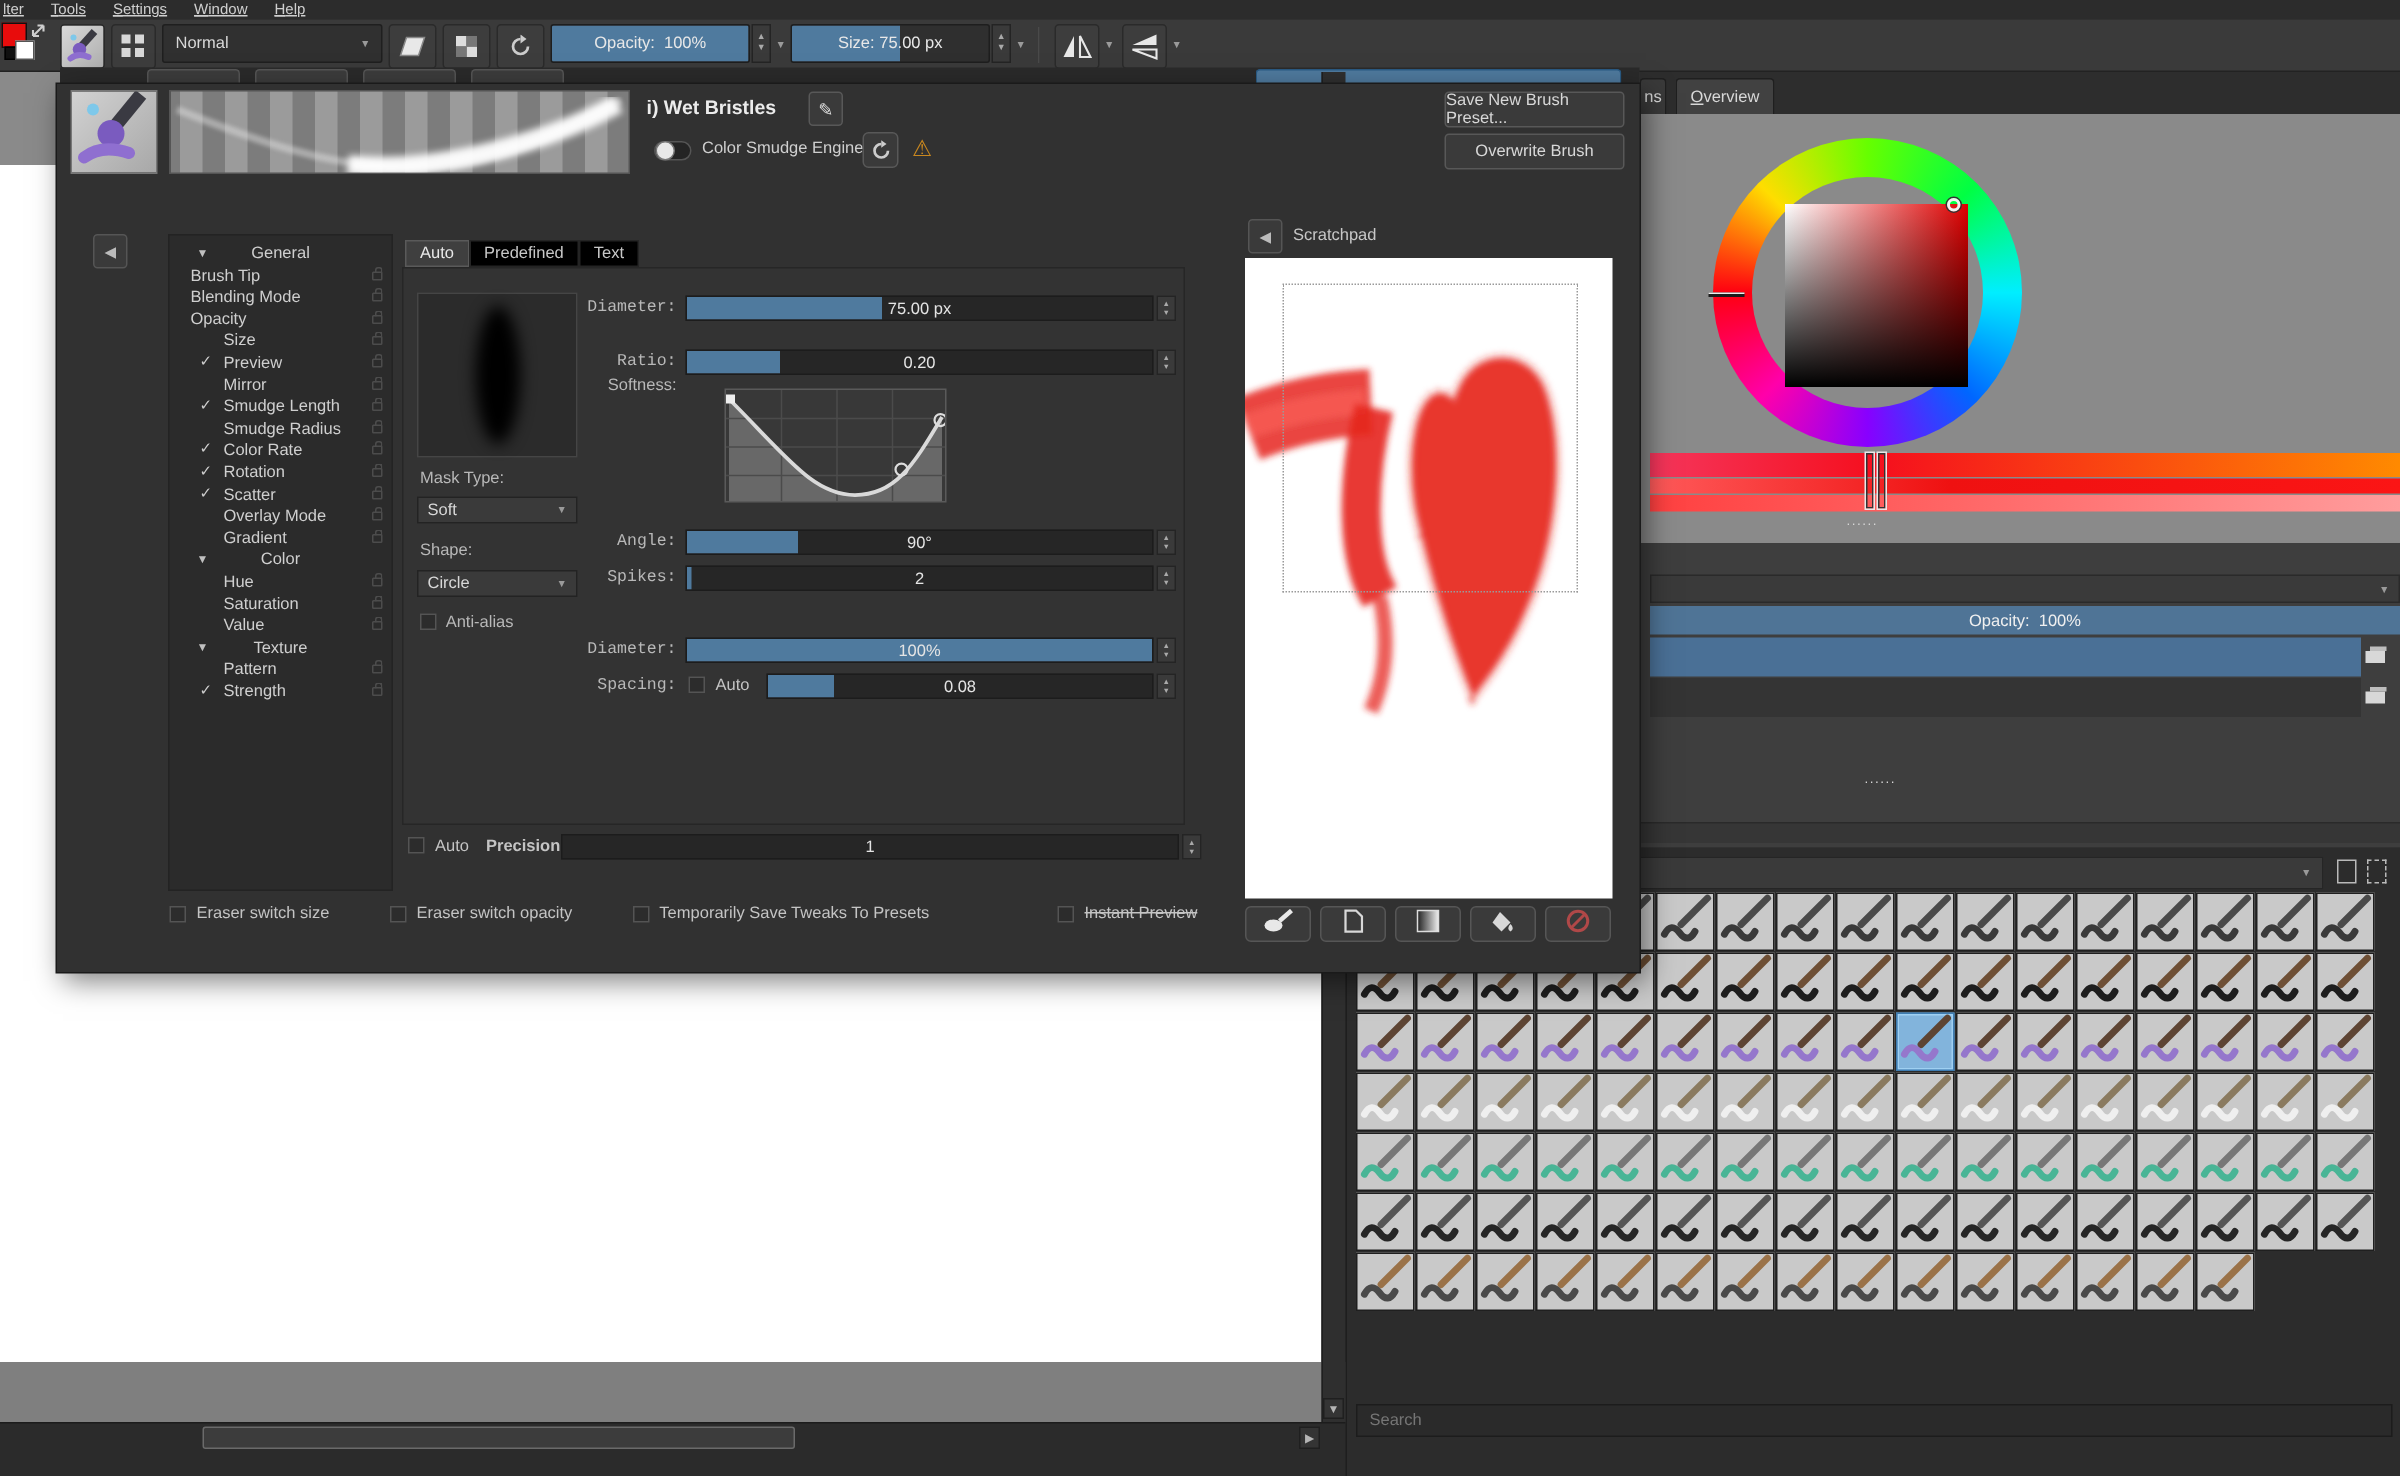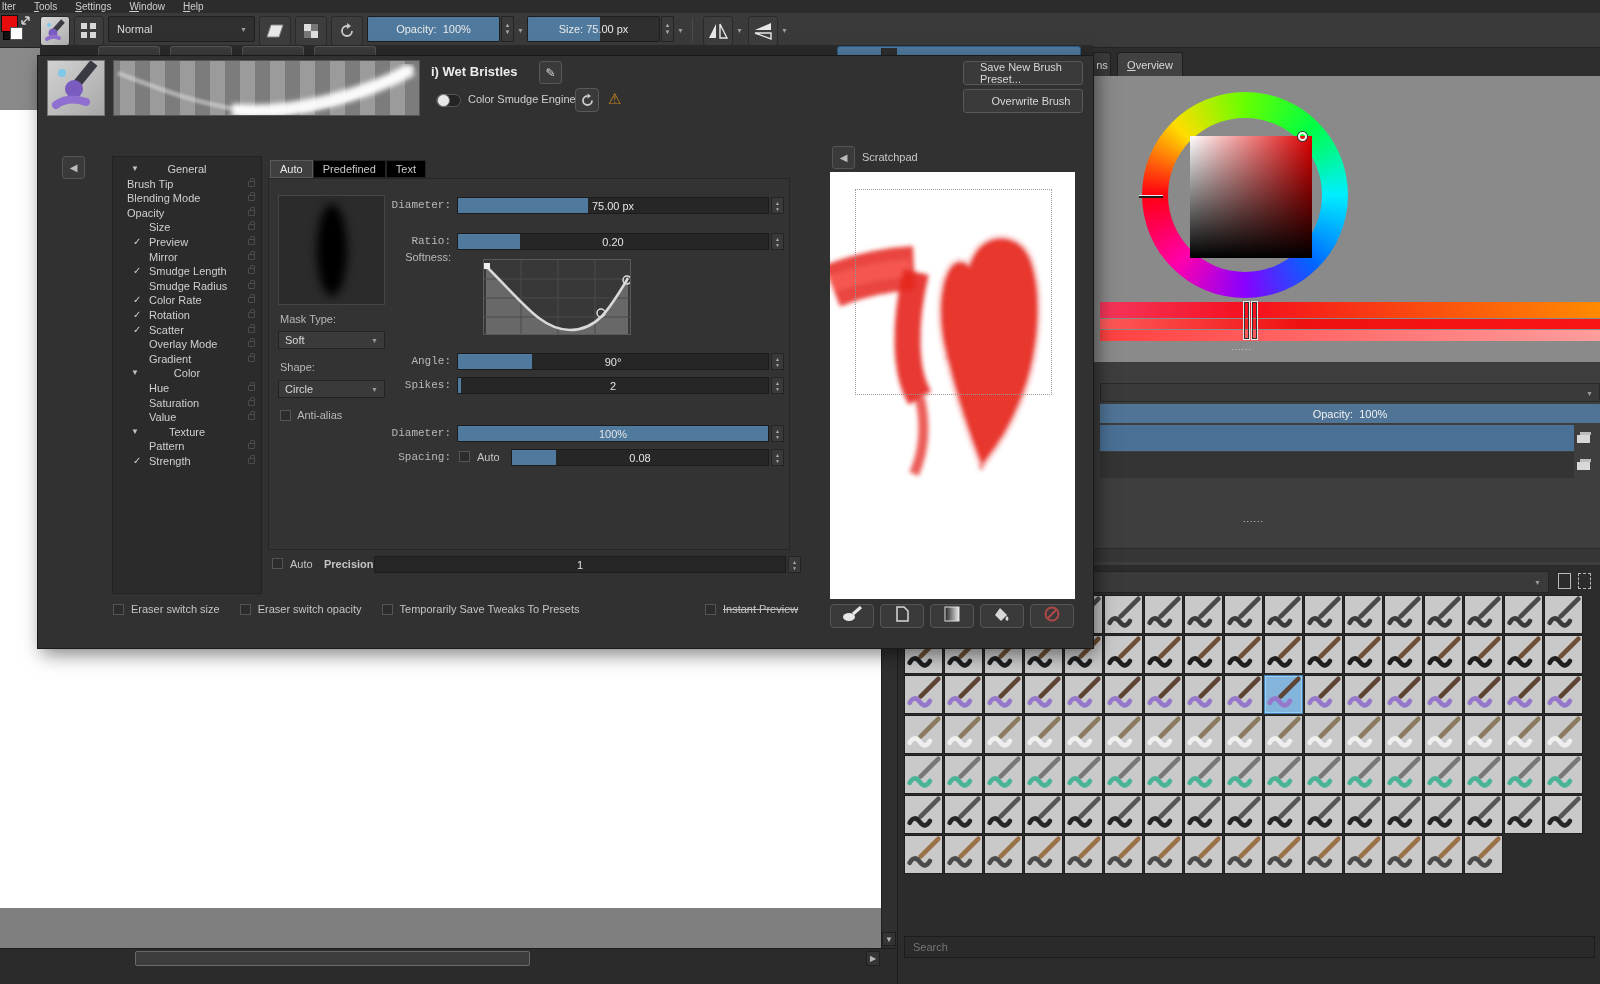--- a/index.html
+++ b/index.html
@@ -3,21 +3,21 @@
 <meta charset="utf-8">
 <style>
   html,body{margin:0;padding:0;background:#262626;}
   *{box-sizing:border-box;font-family:"Liberation Sans",sans-serif;}
   #root{position:relative;width:1600px;height:984px;overflow:hidden;background:#262626;color:#d6d6d6;}
   .abs{position:absolute;}
   u{text-decoration:underline;}
 
   
   #menubar{left:0;top:0;width:1600px;height:13px;background:#2c2c2c;font-size:10px;color:#cfcfcf;display:flex;align-items:center;gap:18px;padding-left:2px;}
-  .mitem{cursor:default;}
+  .mitem{cursor:default;text-decoration:underline;}
   #toolbar{left:0;top:13px;width:1600px;height:35px;background:#3a3a3a;border-bottom:1px solid #222;}
   .tbtn{position:absolute;background:#3d3d3d;border:1px solid #2a2a2a;border-radius:3px;display:flex;align-items:center;justify-content:center;}
   .swatch-red{left:1px;top:2px;width:17px;height:17px;background:#e80c0c;border:1px solid #111;}
   .swatch-b{left:3px;top:18px;width:9px;height:9px;background:#101010;border:1px solid #000;}
   .swatch-w{left:10px;top:14px;width:13px;height:13px;background:#fff;border:1px solid #555;}
   .slider{position:absolute;top:3px;height:26px;background:#2f2f2f;border:1px solid #1e1e1e;border-radius:2px;overflow:hidden;font-size:11px;color:#e8e8e8;}
   .slider .fill{position:absolute;left:0;top:0;bottom:0;background:#4f7a9e;}
   .slider .txt{position:absolute;inset:0;display:flex;align-items:center;justify-content:center;white-space:pre;}
   .spin{position:absolute;top:3px;width:13px;height:26px;background:#3a3a3a;border:1px solid #242424;display:flex;flex-direction:column;align-items:center;justify-content:center;color:#aaa;font-size:6px;line-height:7px;}
   .ddarrow{color:#9a9a9a;font-size:7px;}
@@ -69,21 +69,21 @@
   #dialog{left:38px;top:56px;width:1055px;height:592px;background:#313131;box-shadow:0 0 0 1px #1a1a1a,4px 6px 18px rgba(0,0,0,.5);}
   #thumb{left:9px;top:4px;width:58px;height:56px;background:linear-gradient(135deg,#d2d2d2,#a8a8a8);border:1px solid #777;}
   #stroke-preview{left:75px;top:4px;width:307px;height:56px;background:#7c7c7c;border:1px solid #555;}
   #preset-title{left:393px;top:8px;font-size:13px;font-weight:bold;color:#ececec;}
   #edit-btn{left:501px;top:5px;width:23px;height:23px;background:#3a3a3a;border:1px solid #585858;border-radius:3px;color:#ddd;font-size:12px;display:flex;align-items:center;justify-content:center;}
   #engine-toggle{left:398px;top:38px;width:25px;height:13px;border-radius:7px;background:#242424;border:1px solid #555;}
   #engine-toggle .knob{position:absolute;left:0px;top:-1px;width:13px;height:13px;border-radius:50%;background:#e8e8e8;border:1px solid #777;}
   #engine-label{left:430px;top:37px;font-size:11px;color:#cfcfcf;}
   #engine-reload{left:537px;top:32px;width:24px;height:24px;background:#3a3a3a;border:1px solid #585858;border-radius:4px;display:flex;align-items:center;justify-content:center;}
   #engine-warning{left:570px;top:34px;color:#c8871f;font-size:15px;}
-  .dlg-btn{position:absolute;left:925px;width:120px;height:24px;background:#3a3a3a;border:1px solid #585858;border-radius:3px;color:#d8d8d8;font-size:11px;display:flex;align-items:center;justify-content:center;padding-left:16px;}
+  .dlg-btn{position:absolute;left:925px;width:120px;height:24px;background:#3a3a3a;border:1px solid #585858;border-radius:3px;color:#d8d8d8;font-size:11px;display:flex;align-items:center;justify-content:center;}
   #collapse-btn{left:24px;top:100px;width:23px;height:23px;background:#3a3a3a;border:1px solid #555;border-radius:3px;color:#bbb;font-size:10px;display:flex;align-items:center;justify-content:center;}
 
   #options-list{left:74px;top:100px;width:150px;height:438px;background:#2b2b2b;border:1px solid #232323;padding-top:5px;overflow:hidden;}
   .opt{position:relative;height:14.6px;font-size:11px;color:#cfcfcf;line-height:14.6px;white-space:nowrap;}
   .opt .check{position:absolute;left:20px;color:#cfcfcf;font-size:10px;}
   .opt .lab0{padding-left:14px;}
   .opt .lab1{padding-left:36px;}
   .opt.hdr{text-align:center;}
   .opt.hdr .tri{position:absolute;left:18px;font-size:8px;color:#c0c0c0;}
   .lock{position:absolute;right:6px;top:4px;width:7px;height:6px;border:1px solid #999;border-radius:1px;opacity:.3;}
@@ -102,21 +102,21 @@
 
   .srow{position:absolute;left:0;width:520px;height:17px;}
   .slabel{position:absolute;left:0;top:2px;width:182px;text-align:right;font-size:11px;color:#b8b8b8;font-family:Liberation Mono, monospace;}
   .strack{position:absolute;left:188px;top:0;width:312px;height:17px;background:#262626;border:1px solid #1c1c1c;overflow:hidden;}
   .strack .fill{position:absolute;left:0;top:0;bottom:0;background:#4f7a9e;}
   .strack .sval{position:absolute;inset:0;display:flex;align-items:center;justify-content:center;font-size:11px;color:#e4e4e4;}
   .sspin{position:absolute;left:502px;top:0;width:13px;height:17px;background:#3a3a3a;border:1px solid #242424;display:flex;flex-direction:column;align-items:center;justify-content:center;color:#aaa;font-size:5px;line-height:6px;}
   #softness-curve{left:214px;top:80px;width:148px;height:76px;background:#383838;border:1px solid #5a5a5a;}
 
   #precision-row{left:232px;top:500px;width:520px;height:18px;font-size:11px;color:#c4c4c4;}
-  #footer-cbs{left:75px;top:547px;display:flex;gap:20px;font-size:11px;color:#c4c4c4;}
+  #footer-cbs{left:75px;top:547px;display:flex;gap:40px;font-size:11px;color:#c4c4c4;}
   .fcb{display:flex;align-items:center;gap:7px;}
   #instant-preview{left:667px;top:547px;display:flex;align-items:center;gap:7px;font-size:11px;color:#c4c4c4;}
   #instant-preview .lbl{text-decoration:line-through;}
 
   #scratch-back{left:794px;top:90px;width:23px;height:23px;background:#3a3a3a;border:1px solid #555;border-radius:3px;color:#bbb;font-size:10px;display:flex;align-items:center;justify-content:center;}
   #scratch-title{left:824px;top:95px;font-size:11px;color:#c8c8c8;}
   #scratch-canvas{left:792px;top:116px;width:245px;height:427px;background:#fff;overflow:hidden;}
   #scratch-border{left:25px;top:17px;width:197px;height:206px;border:1px dotted #9a9a9a;}
   #scratch-btns{left:792px;top:548px;width:245px;display:flex;gap:6px;}
   .sbtn{width:44px;height:24px;background:#3a3a3a;border:1px solid #565656;border-radius:4px;display:flex;align-items:center;justify-content:center;}

